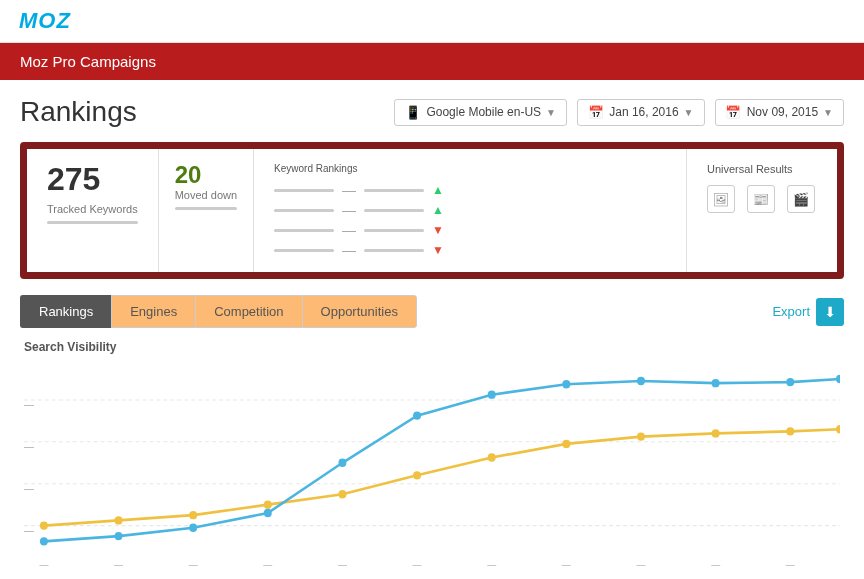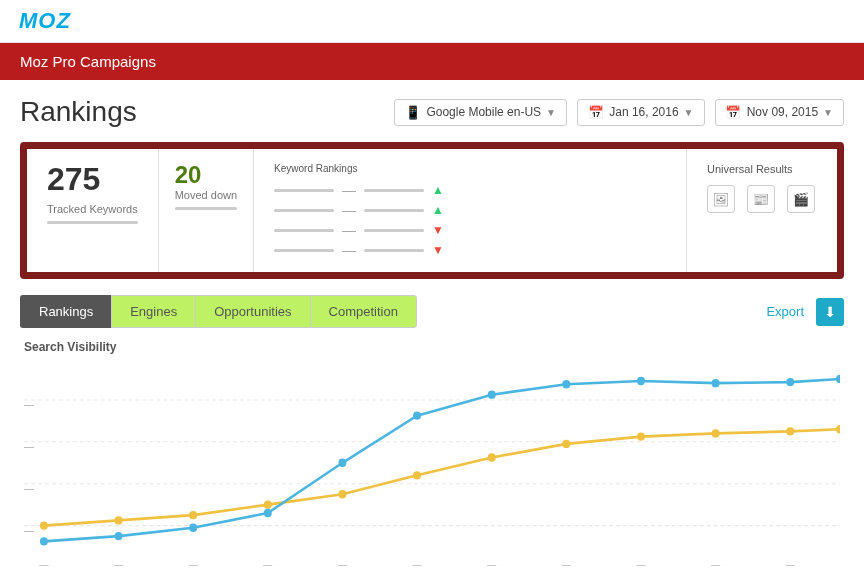--- a/index.html
+++ b/index.html
@@ -217,37 +217,37 @@
     }
     .tabs-left {
       display: flex;
       gap: 0;
     }
     .tab {
       padding: 8px 18px;
       font-size: 13px;
       color: #555;
       border: 1px solid #ccc;
-      background: #bef264;
+      background: #fdba74;
       cursor: pointer;
       border-right: none;
     }
     .tab:last-child { border-right: 1px solid #ccc; }
     .tab.active {
       background: #555;
       color: #fff;
       border-color: #555;
     }
     .tab:first-child { border-radius: 3px 0 0 3px; }
     .tab:last-child { border-radius: 0 3px 3px 0; }
 
     .export-btn {
       display: flex;
       align-items: center;
-      gap: 12px;
+      gap: 6px;
       color: #1da9c7;
       font-size: 13px;
       cursor: pointer;
       background: none;
       border: none;
     }
     .export-icon {
       width: 28px;
       height: 28px;
       background: #1da9c7;
@@ -375,22 +375,22 @@
         <div class="ur-icon">🎬</div>
       </div>
     </div>
 
   </div>
 
   <div class="tabs-row">
     <div class="tabs-left">
       <button class="tab active">Rankings</button>
       <button class="tab">Engines</button>
+      <button class="tab">Competition</button>
       <button class="tab">Opportunities</button>
-      <button class="tab">Competition</button>
     </div>
     <button class="export-btn">
       <span>Export</span>
       <div class="export-icon">⬇</div>
     </button>
   </div>
 
   <div class="chart-section">
     <div class="chart-label">Search Visibility</div>
     <div class="chart-container">

